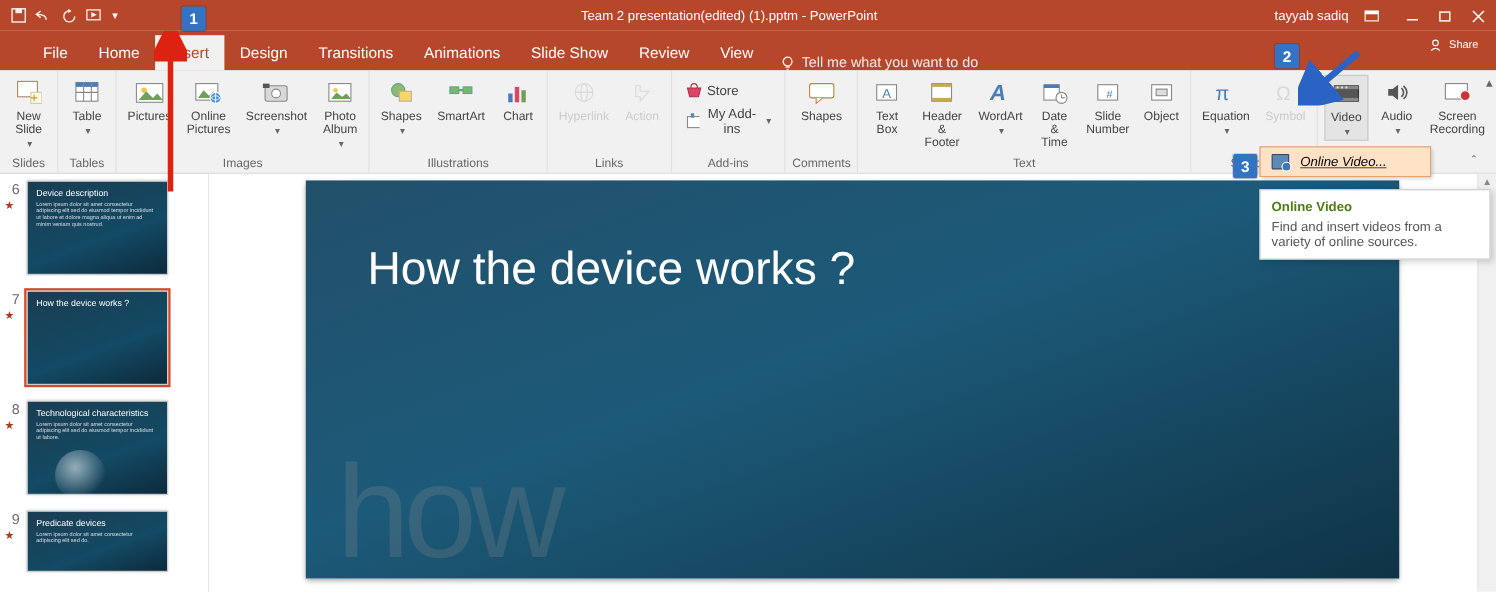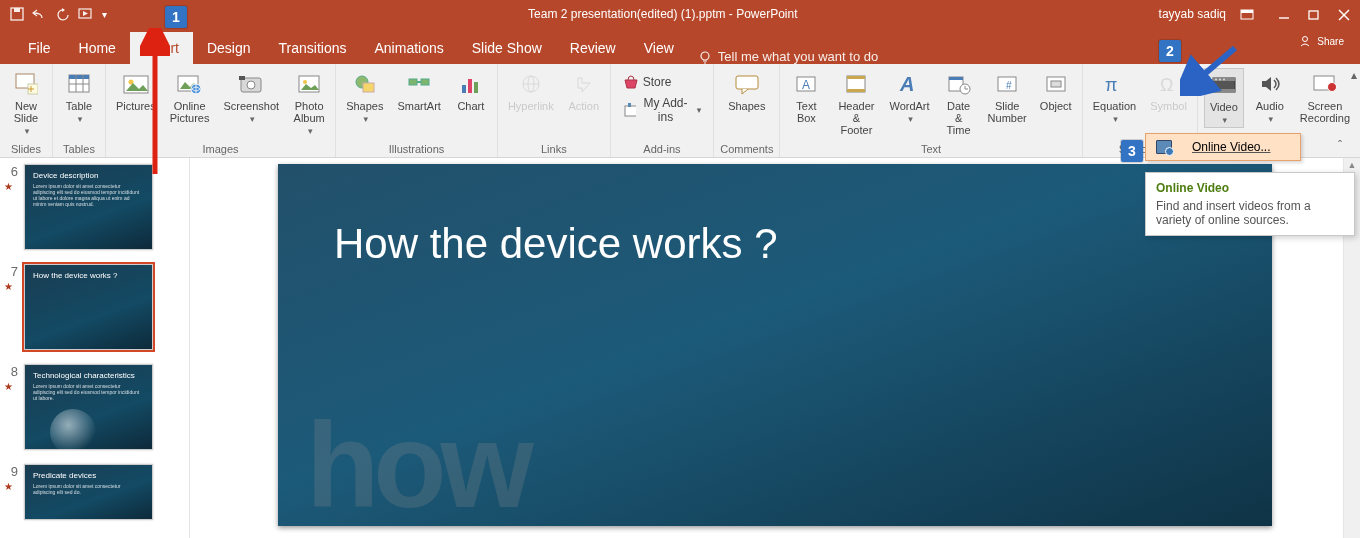--- a/index.html
+++ b/index.html
@@ -5,21 +5,21 @@
 * { margin: 0; padding: 0; box-sizing: border-box; font-family: "Segoe UI", Arial, sans-serif; }
 body { width: 1360px; height: 538px; background: #fff; overflow: hidden; position: relative; }
 
 .titlebar { background: #b7472a; height: 28px; display: flex; align-items: center; color: #fff; font-size: 12px; }
 .qat { display: flex; align-items: center; gap: 8px; padding-left: 10px; }
 .qat .qat-icon { opacity: .9; }
 .title-center { flex: 1; text-align: center; padding-left: 60px; }
 .title-right { display: flex; align-items: flex-end; gap: 14px; padding-right: 10px; }
 .win-btns { display: flex; gap: 18px; margin-left: 10px; }
 
-.tabbar { background: #b7472a; height: 36px; display: flex; align-items: flex-end; color: #fff; font-size: 14px; padding-left: 14px; position: relative; }
+.tabbar { background: #b7472a; height: 36px; display: flex; align-items: flex-end; color: #fff; font-size: 14px; padding-left: 25px; position: relative; }
 .tab { padding: 8px 14px 8px; cursor: pointer; }
 .tab.active { background: #f1f1f1; color: #b7472a; }
 .tell-me { display:flex; align-items:center; gap:6px;  font-size:13px; opacity:.9; margin-left:10px;  }
 .share { position: absolute; right: 16px; top: 6px; display:flex; align-items:center; gap:5px; font-size:10px;text-align:right; }
 
 .ribbon { background: #f1f1f1; height: 94px; display: flex; border-bottom: 1px solid #d6d6d6; position: relative; }
 .group { display: flex; flex-direction: column; align-items: center; border-right: 1px solid #e0e0e0; padding: 4px 6px 0; }
 .group-content { display: flex; align-items: flex-start; gap: 6px; flex: 1; }
 .group-label { font-size: 11px; color: #666; padding-bottom: 2px; }
 
@@ -42,26 +42,26 @@
 .thumb.selected { outline: 2px solid #d24726; outline-offset: 0; }
 .thumb .t-title { font-size: 8px; font-weight: 400; margin-bottom:3px;}
 .thumb .t-body { font-size:5px; line-height:6px; opacity:.8;}
 .thumb7 .t-title { font-size: 8px; }
 .thumb.withbulb { position:relative; }
 .thumb.withbulb::after { content:""; position:absolute; left:25px; bottom:-6px; width:46px; height:46px; border-radius:50%; background: radial-gradient(circle at 40% 35%, rgba(255,255,255,.55), rgba(255,255,255,.08) 60%, transparent 70%);}
 
 .editor { flex:1; position:relative; background:#fff; display:flex; justify-content:center; padding-top: 6px;}
 .slide { width: 994px; height: 362px; background: linear-gradient(160deg,#22506a 0%, #1c5a79 45%, #0f3346 100%); color:#fff; padding: 56px 56px; box-shadow: 0 2px 5px rgba(0,0,0,.4);}
 .slide h1 { font-size: 42px; font-weight: 400; }
-.watermark { position:absolute; left:116px; bottom:4px; font-size:120px; color:rgba(140,140,140,.25); font-weight:700; letter-spacing:-6px; pointer-events:none;}
+.watermark { position:absolute; left:116px; bottom:4px; font-size:120px; color:rgba(140,140,140,.25); font-weight:400; letter-spacing:-6px; pointer-events:none;}
 .vscroll { position:absolute; right:0; top:0; bottom:0; width:17px; background:#f0f0f0; border-left:1px solid #e6e6e6;}
 .vscroll .arrow { text-align:center; font-size:9px; color:#888; padding:2px 0;}
 
 .dropdown { position:absolute; top:133px; left:1145px; width:156px; background:#fff; border:1px solid #c6c6c6; box-shadow:2px 2px 3px rgba(0,0,0,.15); font-size:12px; z-index:30;}
-.dropdown .dd-item { display:flex; align-items:center; gap:20px; padding:6px 10px;}
+.dropdown .dd-item { display:flex; align-items:center; gap:10px; padding:6px 10px;font-style:italic;}
 .dropdown .dd-item.hover { background:#ffe1c6; outline:1px solid #e6a26a;}
 .dd-icon { width:16px; height:14px; background:#5a8ab5; border:1px solid #346; position:relative; border-radius:1px;}
 .dd-icon::after { content:""; position:absolute; right:-3px; bottom:-3px; width:7px; height:7px; border-radius:50%; background:#3b78b5; border:1px solid #fff;}
 
 .tooltip { position:absolute; top:172px; left:1145px; width:210px; background:#fff; border:1px solid #c8c8c8; box-shadow:2px 2px 6px rgba(0,0,0,.18); padding:8px 10px; font-size:12px; color:#555; z-index:30;}
 .tooltip .tt-title { font-weight:600; color:#4d7c0f; margin-bottom:4px;}
 
 .callout { position:absolute; width:22px; height:22px; background:#3273c4; color:#fff; font-size:14px; font-weight:600; display:flex; align-items:center; justify-content:center; border-radius:2px; box-shadow:0 0 0 1px rgba(0,0,0,.15); z-index:60;}
 .arrow-red { position:absolute; z-index:55; }
 .arrow-blue { position:absolute; z-index:55; }

